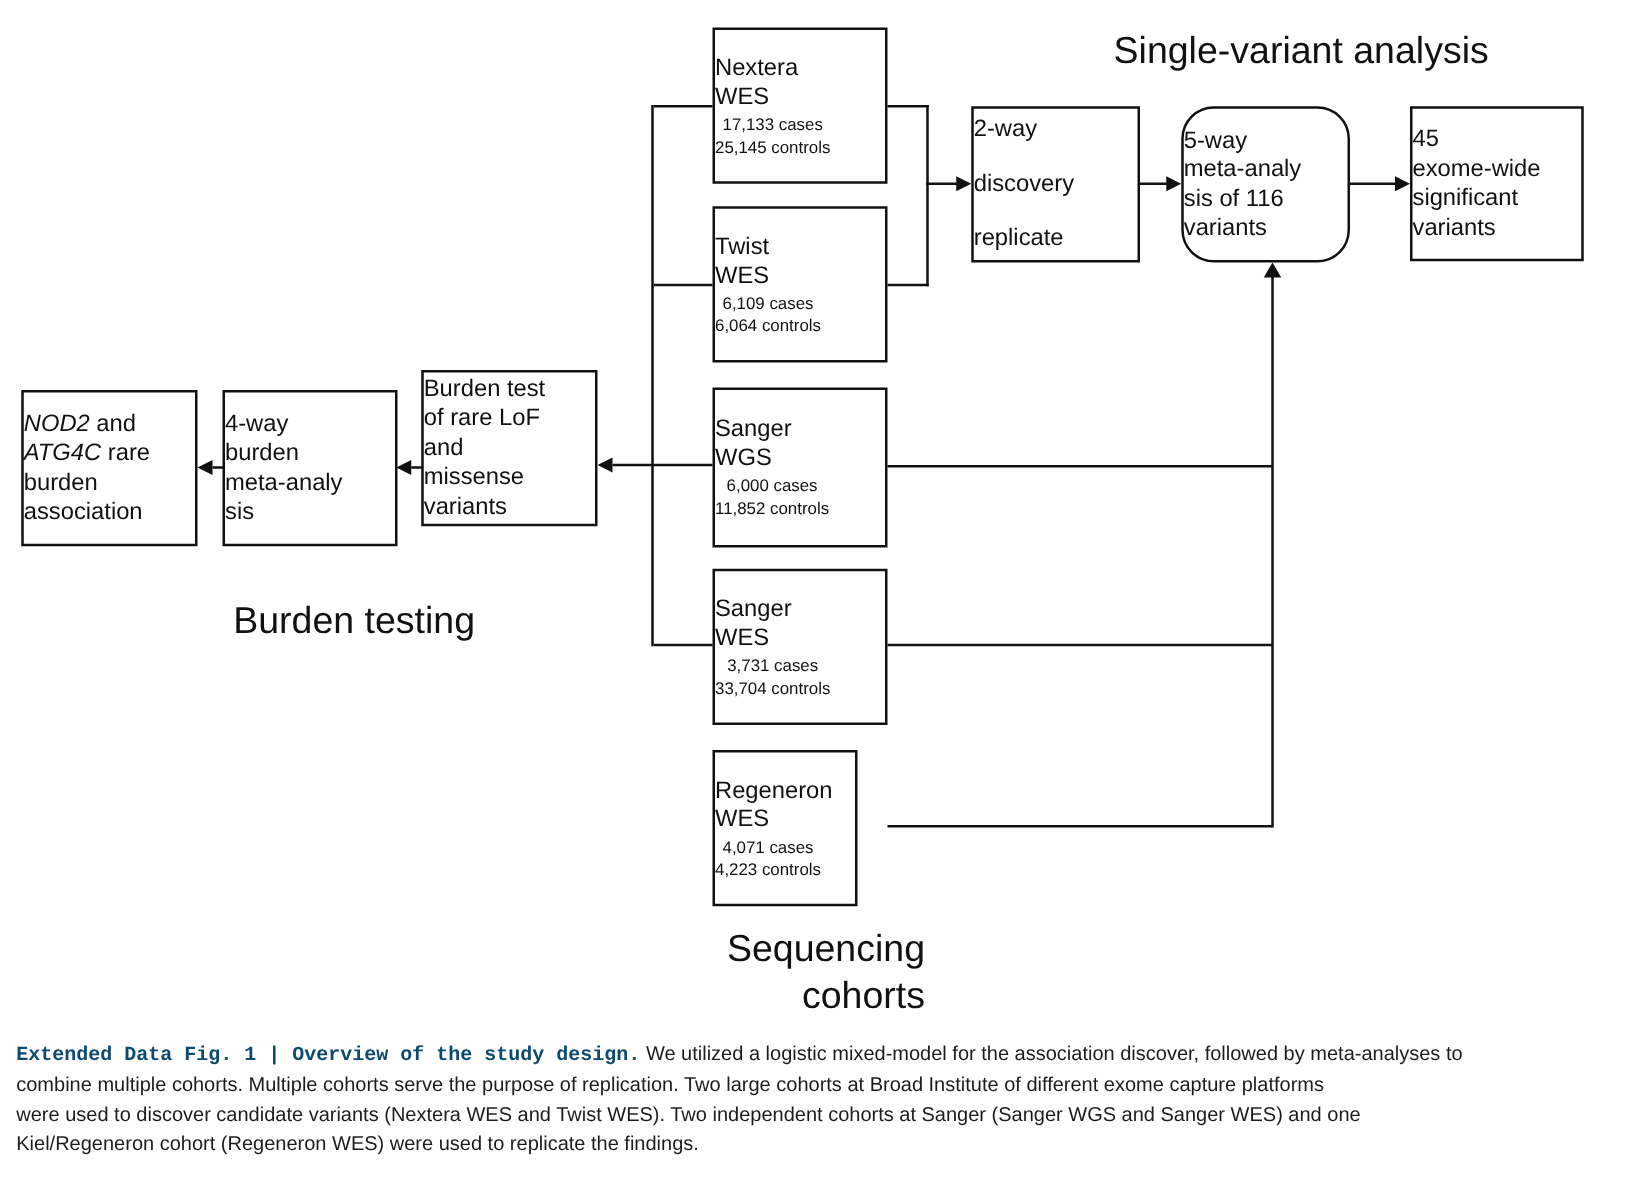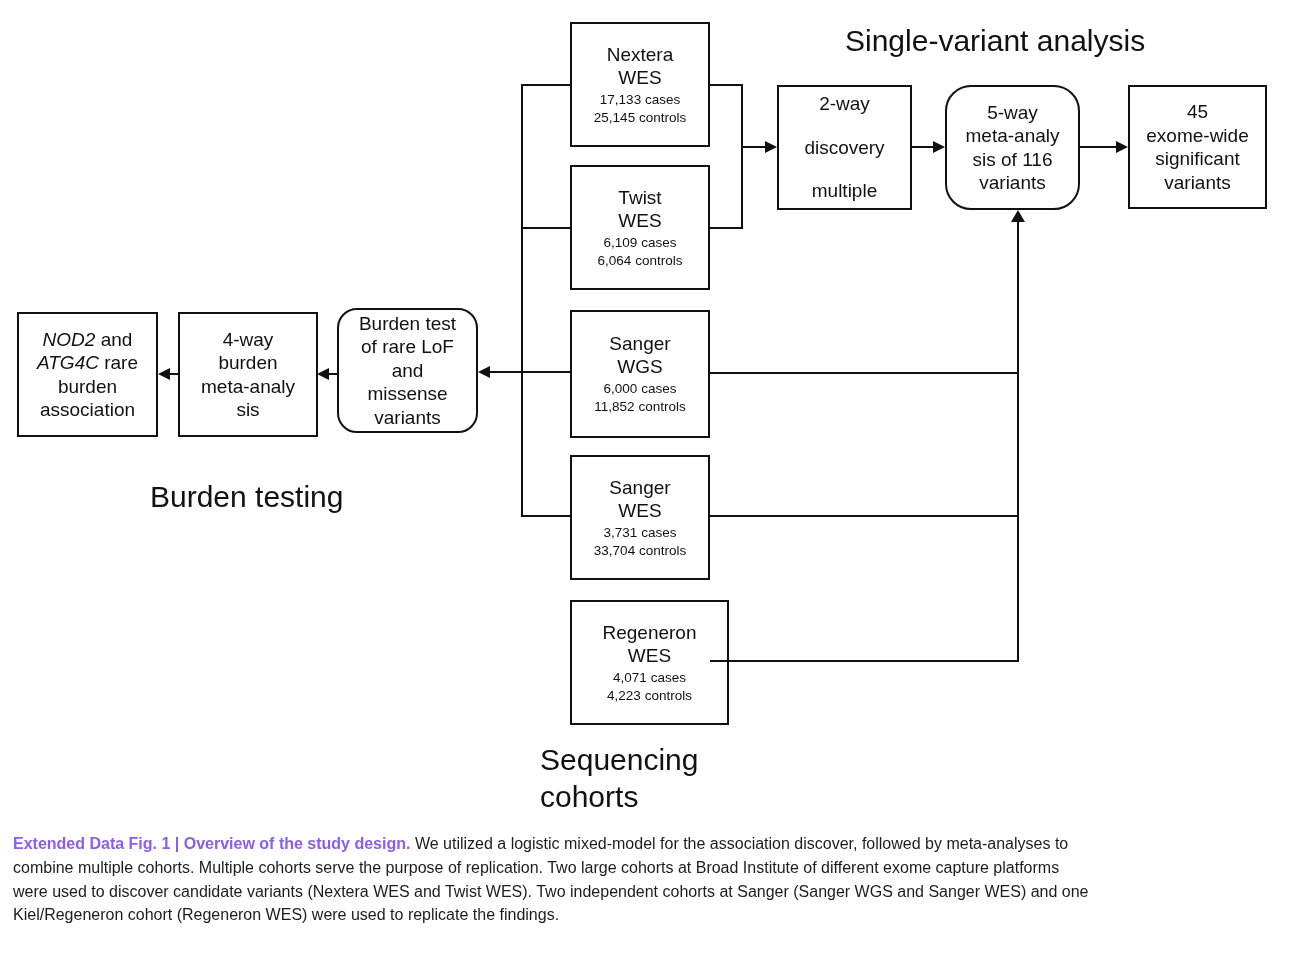--- a/index.html
+++ b/index.html
@@ -3,35 +3,35 @@
 <meta charset="utf-8">
 <style>
   html,body { margin:0; padding:0; background:#ffffff; }
   .canvas {
     position:relative; width:1300px; height:953px; background:#ffffff;
     font-family:"Liberation Sans", sans-serif; color:#111111; overflow:hidden;
   }
   .box {
     position:absolute; box-sizing:border-box; border:2px solid #111111;
     background:#ffffff; display:flex; flex-direction:column;
-    align-items:center; justify-content:center; text-align:center;
+    align-items:flex-start; justify-content:center; text-align:center;
   }
   .name  { font-size:19px; line-height:23px; }
   .stat  { font-size:13.5px; line-height:18px; }
   .stats { margin-top:2px; }
   .flowline { font-size:19px; line-height:23.5px; }
   .hline, .vline { position:absolute; background:#111111; }
   .tri { position:absolute; width:0; height:0; }
   .tri-right { border-top:6px solid transparent; border-bottom:6px solid transparent; border-left:12px solid #111111; }
   .tri-left  { border-top:6px solid transparent; border-bottom:6px solid transparent; border-right:12px solid #111111; }
   .tri-up    { border-left:7px solid transparent; border-right:7px solid transparent; border-bottom:12px solid #111111; }
-  .section-title { position:absolute; font-size:30px; line-height:37px; text-align:left; color:#111111; }
+  .section-title { position:absolute; font-size:30px; line-height:37px; text-align:right; color:#111111; }
   .caption { position:absolute; left:13px; top:832px; font-size:16px; line-height:23.8px; color:#1c1c1c; }
   .caption .cap-line { white-space:nowrap; }
-  .caption b { font-weight:bold; color:#8b5cf6; }
+  .caption b { font-weight:bold; color:#0c4a6e;font-family:Liberation Mono, monospace; }
   i { }
 </style>
 </head>
 <body>
 
 <div class="canvas">
 
   <div class="section-title" style="left:845px; top:22px; width:346px;">Single-variant analysis</div>
   <div class="section-title" style="left:150px; top:478px; width:230px;">Burden testing</div>
   <div class="section-title" style="left:540px; top:741px; width:200px;">
@@ -68,33 +68,33 @@
 
   <div class="box" style="left:570px; top:455px; width:140px; height:125px;">
     <div class="name">Sanger</div>
     <div class="name">WES</div>
     <div class="stats">
       <div class="stat">3,731 cases</div>
       <div class="stat">33,704 controls</div>
     </div>
   </div>
 
-  <div class="box" style="left:570px; top:600px; width:159px; height:125px;">
+  <div class="box" style="left:570px; top:600px; width:116px; height:125px;">
     <div class="name">Regeneron</div>
     <div class="name">WES</div>
     <div class="stats">
       <div class="stat">4,071 cases</div>
       <div class="stat">4,223 controls</div>
     </div>
   </div>
 
   <div class="box" style="left:777px; top:85px; width:135px; height:125px;gap:20px;">
     <div class="flowline">2-way</div>
     <div class="flowline">discovery</div>
-    <div class="flowline">multiple</div>
+    <div class="flowline">replicate</div>
   </div>
 
   <div class="box" style="left:945px; top:85px; width:135px; height:125px;border-radius:26px;">
     <div class="flowline">5-way</div>
     <div class="flowline">meta-analy</div>
     <div class="flowline">sis of 116</div>
     <div class="flowline">variants</div>
   </div>
 
   <div class="box" style="left:1128px; top:85px; width:139px; height:124px;">
@@ -111,21 +111,21 @@
     <div class="flowline">association</div>
   </div>
 
   <div class="box" style="left:178px; top:312px; width:140px; height:125px;">
     <div class="flowline">4-way</div>
     <div class="flowline">burden</div>
     <div class="flowline">meta-analy</div>
     <div class="flowline">sis</div>
   </div>
 
-  <div class="box" style="left:337px; top:308px; width:141px; height:125px;border-radius:20px;">
+  <div class="box" style="left:337px; top:296px; width:141px; height:125px;">
     <div class="flowline">Burden test</div>
     <div class="flowline">of rare LoF</div>
     <div class="flowline">and</div>
     <div class="flowline">missense</div>
     <div class="flowline">variants</div>
   </div>
 
   <div class="hline" style="left:710px; top:84px; width:33px; height:2px;"></div>
   <div class="hline" style="left:710px; top:227px; width:33px; height:2px;"></div>
   <div class="vline" style="left:741px; top:84px; width:2px; height:145px;"></div>

